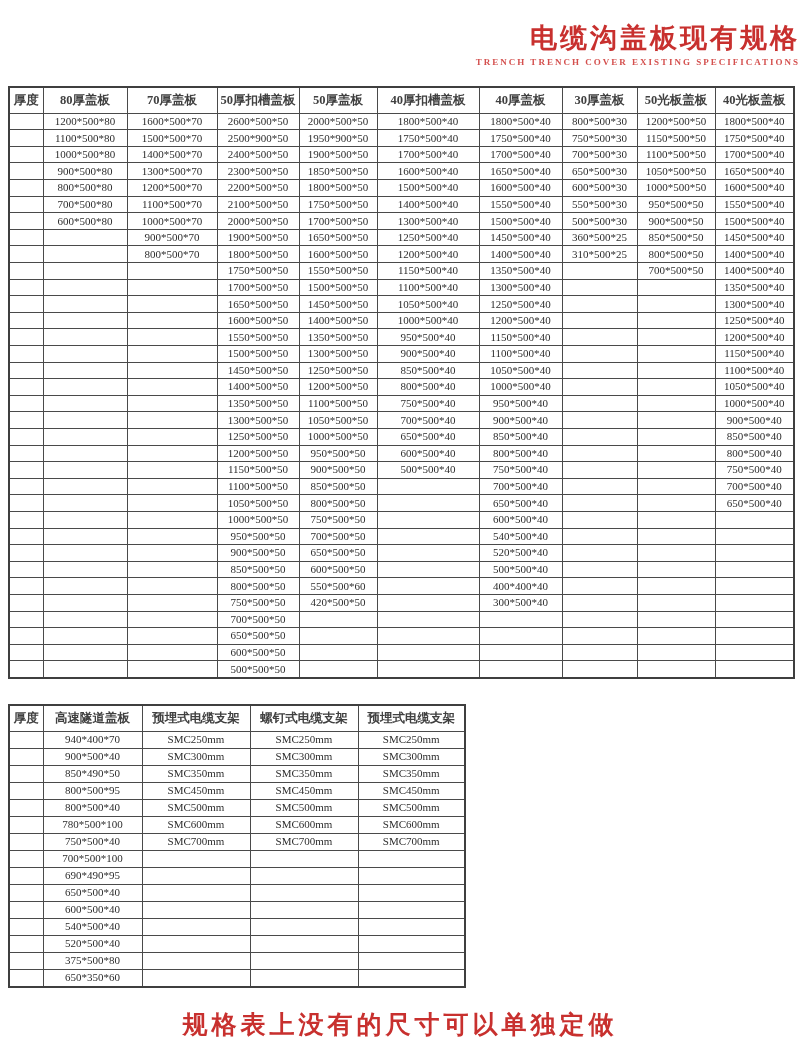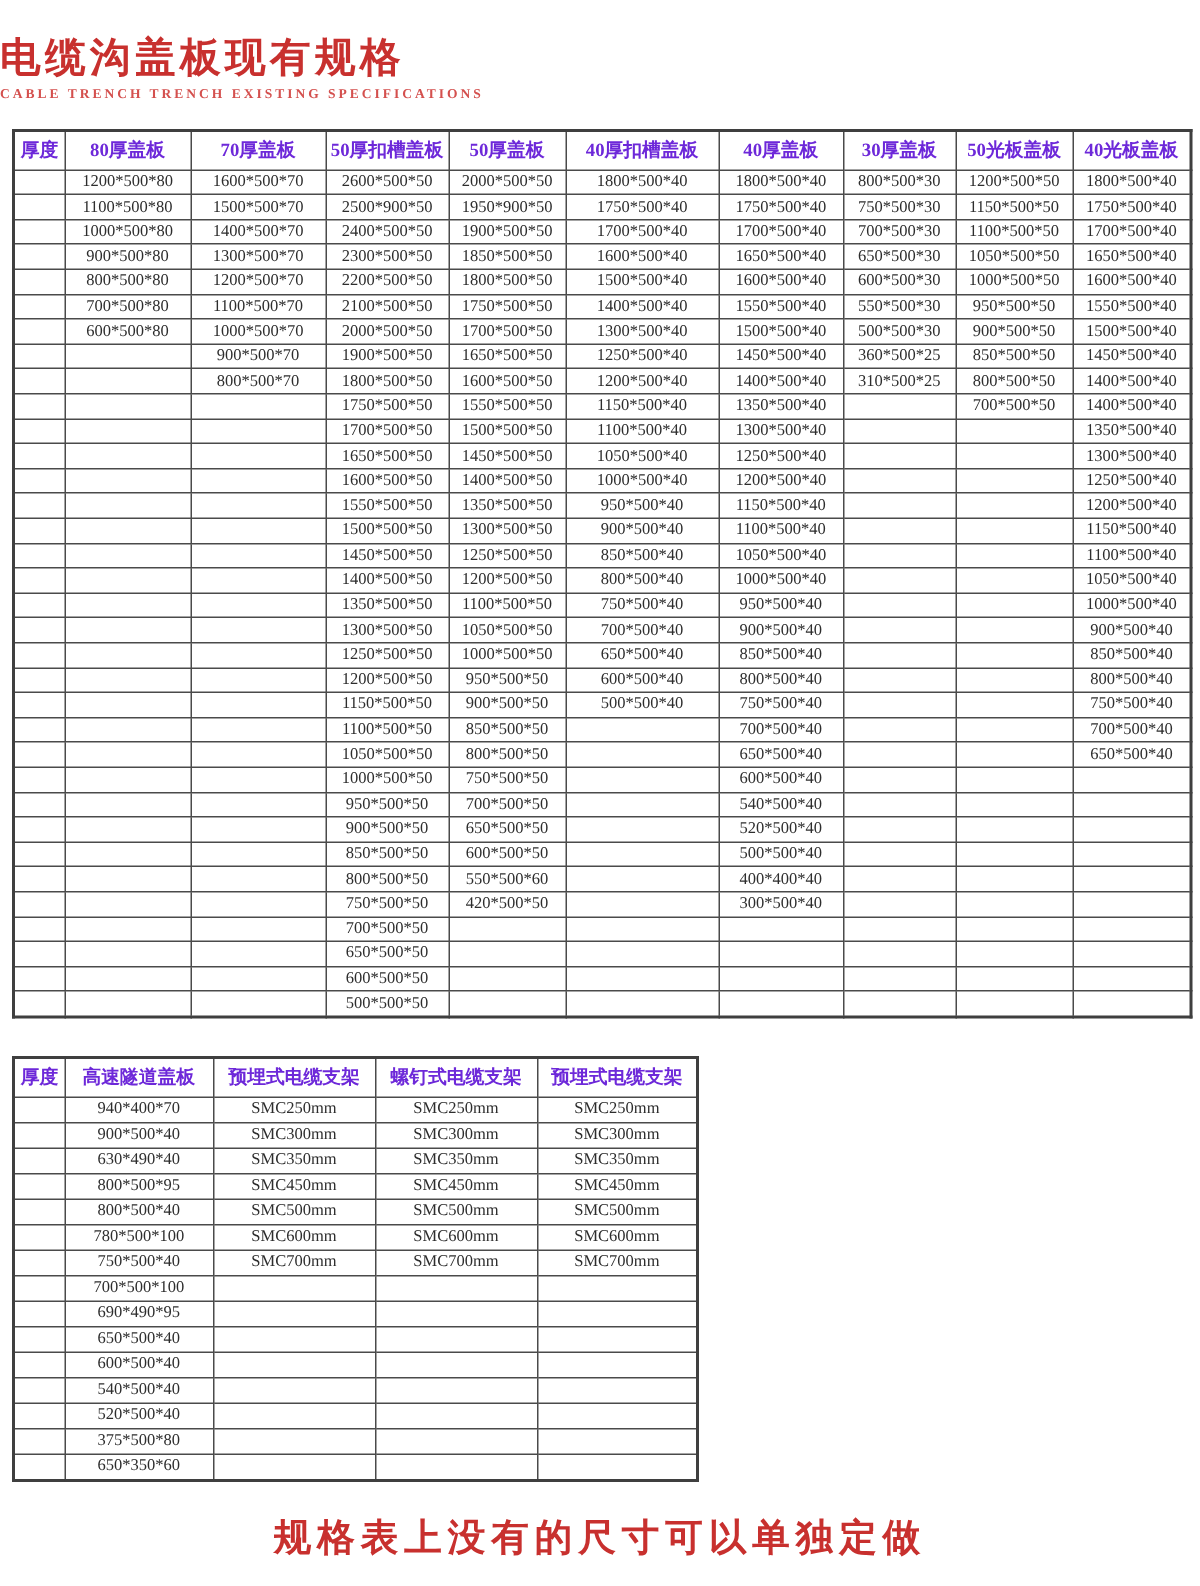--- a/index.html
+++ b/index.html
@@ -1,56 +1,56 @@
 <!DOCTYPE html>
 <html><head>
 <meta charset="utf-8">
 <style>
   html,body { margin:0; padding:0; background:#ffffff; }
   body {
     width:800px; height:1057px; overflow:hidden;
     font-family:"Liberation Serif","DejaVu Serif",serif;
     -webkit-font-smoothing:antialiased;
   }
-  .doc-header { text-align:left; margin-top:24px; }
+  .doc-header { text-align:right; margin-top:24px; }
   .doc-title {
     color:#c8302e; font-size:27px; font-weight:bold;
     letter-spacing:3px; line-height:1.1; margin:0;
   }
   .doc-subtitle {
     color:#d4504e; font-size:9px; font-weight:bold;
     letter-spacing:2px; margin-top:3px;
   }
   table { border-collapse:collapse; table-layout:fixed; margin-left:8px; border:2px solid #3f3f3f; }
   #table1 { width:785px; margin-top:19px; }
   #table2 { width:456px; margin-top:25px; }
   th {
     border:1px solid #4a4a4a; font-size:12.5px; font-weight:bold;
-    color:#6d28d9; height:25px; padding:0; text-align:center;
+    color:#404040; height:25px; padding:0; text-align:center;
     white-space:nowrap; overflow:hidden;
   }
   #table1 td { height:13.6px; }
   #table2 td { height:14px; }
   td {
     border:1px solid #4a4a4a; font-size:11px; color:#2d2d2d;
     text-align:center; padding:1px 0; line-height:1;
     white-space:nowrap; overflow:hidden;
   }
   .doc-footer { text-align:center; margin-top:20px; }
   .footer-title {
     color:#c8302e; font-size:25px; font-weight:bold;
     letter-spacing:4px; margin:0;
   }
 </style>
 </head>
 <body>
 
 <div class="doc-header">
   <h1 class="doc-title">电缆沟盖板现有规格</h1>
-  <div class="doc-subtitle">CABLE TRENCH TRENCH EXISTING SPECIFICATIONS</div>
+  <div class="doc-subtitle">TRENCH TRENCH COVER EXISTING SPECIFICATIONS</div>
 </div>
 
 <table id="table1">
   <colgroup>
       <col style="width: 34px;">
       <col style="width: 84px;">
       <col style="width: 90px;">
       <col style="width: 82px;">
       <col style="width: 78px;">
       <col style="width: 102px;">
@@ -512,21 +512,21 @@
       </tr>
       <tr>
         <td></td>
         <td>900*500*40</td>
         <td>SMC300mm</td>
         <td>SMC300mm</td>
         <td>SMC300mm</td>
       </tr>
       <tr>
         <td></td>
-        <td>630*490*40</td>
+        <td>850*490*50</td>
         <td>SMC350mm</td>
         <td>SMC350mm</td>
         <td>SMC350mm</td>
       </tr>
       <tr>
         <td></td>
         <td>800*500*95</td>
         <td>SMC450mm</td>
         <td>SMC450mm</td>
         <td>SMC450mm</td>

